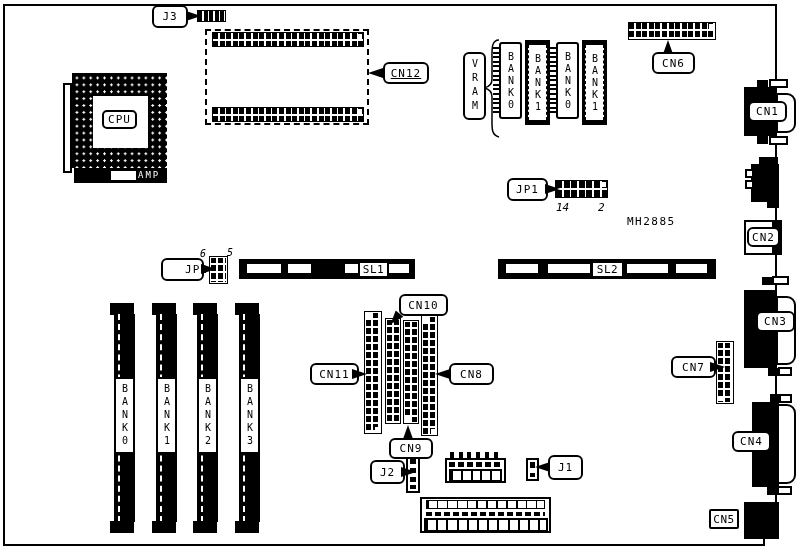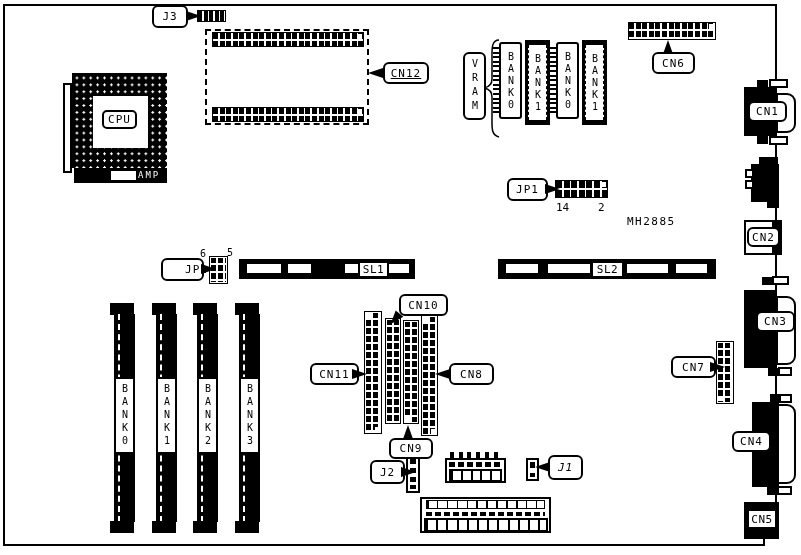--- a/index.html
+++ b/index.html
@@ -85,21 +85,21 @@
   .pins-up { position:absolute; background-image:repeating-linear-gradient(to right, #000 0 4px, transparent 4px 8.7px); }
   .dash-row { position:absolute; background-image:repeating-linear-gradient(to right, #000 0 6px, transparent 6px 9px); }
   .cellrow { position:absolute; background:#fff; border:2px solid #000; box-sizing:border-box;
              background-image:repeating-linear-gradient(to right, #000 0 2px, transparent 2px 9.8px); }
   .tabrow  { position:absolute; background:#fff; border:1px solid #000; box-sizing:border-box;
              background-image:repeating-linear-gradient(to right, #000 0 1.5px, transparent 1.5px 9.9px); }
   .cells-1col { position:absolute; inset:2px;
              background-image:repeating-linear-gradient(to bottom, #000 0 5px, transparent 5px 8.8px); }
   .cells-1col.two { background-image:repeating-linear-gradient(to bottom, #000 0 6px, transparent 6px 10.5px); }
 
-  .num { position:absolute; font-size:11px; line-height:1; z-index:6; }
+  .num { position:absolute; font-size:11px; line-height:1; z-index:6;font-style:italic; }
   .partnum { position:absolute; font-size:11px; letter-spacing:1.5px; line-height:1; }
   .amp-text { position:absolute; color:#fff; font-size:9px; letter-spacing:2px; line-height:1; z-index:2; }
 </style>
 </head>
 <body>
 
 <div id="stage">
 
   <svg class="bg" width="801" height="555">
     <polygon points="4,5 776,5 776,508 764,508 764,545 4,545" fill="none" stroke="#000" stroke-width="2"></polygon>
@@ -289,41 +289,41 @@
   <div class="tab" style="left:779px;top:394px;width:13px;height:9px;"></div>
   <div class="blk" style="left:752px;top:402px;width:27px;height:85px;"></div>
   <div class="shell" style="left:777px;top:404px;width:19px;height:80px;"></div>
   <div class="lbl" style="left:732px;top:431px;width:39px;height:21px;">
       <span>CN4</span>
     </div>
   <div class="nub" style="left:767px;top:487px;width:10px;height:8px;"></div>
   <div class="tab" style="left:777px;top:486px;width:15px;height:9px;"></div>
 
   <div class="blk" style="left:744px;top:502px;width:35px;height:37px;"></div>
-  <div class="lbl sq" style="left:747px;top:509px;width:30px;height:20px;text-align:right;">
+  <div class="lbl sq" style="left:709px;top:509px;width:30px;height:20px;text-align:right;">
       <span>CN5</span>
     </div>
 
   <div class="white-box" style="left:406px;top:455px;width:14px;height:38px;">
       <div class="cells-1col"></div>
     </div>
   <div class="lbl" style="left:370px;top:460px;width:35px;height:24px;">
       <span>J2</span>
     </div>
   <div class="ptr r" style="left:401px;top:467px;"></div>
 
   <div class="pins-up" style="left:450px;top:452px;width:51px;height:7px;"></div>
   <div class="white-box" style="left:445px;top:458px;width:61px;height:25px;"></div>
   <div class="dash-row" style="left:449px;top:462px;width:53px;height:5px;"></div>
   <div class="cellrow" style="left:449px;top:469px;width:53px;height:13px;"></div>
 
   <div class="white-box" style="left:526px;top:458px;width:13px;height:23px;">
       <div class="cells-1col two"></div>
     </div>
-  <div class="lbl" style="left:548px;top:455px;width:35px;height:25px;font-style:italic;">
+  <div class="lbl" style="left:548px;top:455px;width:35px;height:25px;">
       <span>J1</span>
     </div>
   <div class="ptr l" style="left:535px;top:462px;"></div>
 
   <div class="white-box" style="left:420px;top:497px;width:131px;height:36px;"></div>
   <div class="tabrow" style="left:426px;top:500px;width:119px;height:9px;"></div>
   <div class="dash-row" style="left:426px;top:512px;width:119px;height:4px;"></div>
   <div class="cellrow" style="left:424px;top:518px;width:124px;height:14px;background-image:repeating-linear-gradient(to right, #000 0 2px, transparent 2px 10.2px);"></div>
 
 </div>

